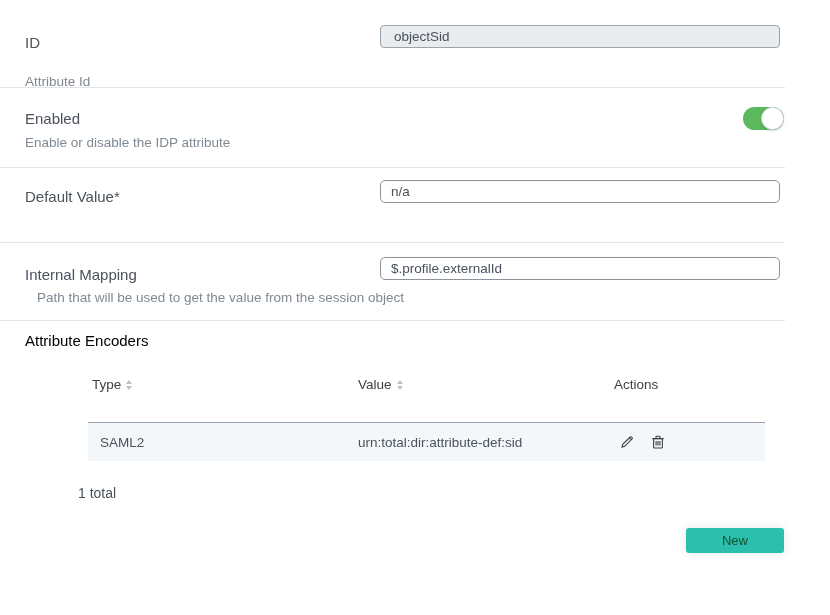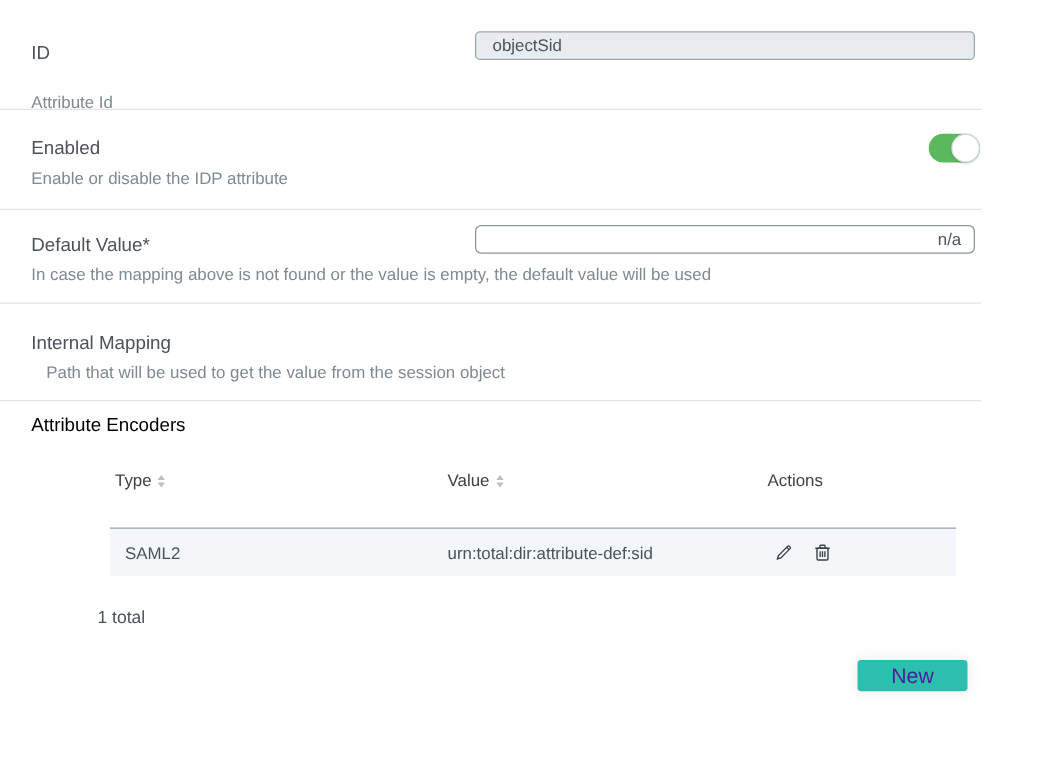--- a/index.html
+++ b/index.html
@@ -136,26 +136,26 @@
     position: absolute;
     left: 78px;
     top: 485px;
     font-size: 14px;
     color: #4a525b;
   }
   .new-button {
     position: absolute;
     left: 686px;
     top: 528px;
-    width: 88px;
+    width: 98px;
     height: 25px;
     background: #2cbfae;
-    color: #4c1d95;
+    color: #14532d;
     font-family: "Liberation Sans", "DejaVu Sans", sans-serif;
-    font-size: 17px;
+    font-size: 13px;
     border: none;
     border-radius: 3px;
     cursor: pointer;
     box-shadow: 0 0 10px rgba(120,130,140,0.18);
   }
 </style>
 </head>
 <body>
 
 <div class="page">
@@ -168,27 +168,27 @@
 
   <div class="field-label" style="top:110px;">Enabled</div>
   <div class="field-help" style="top:135px;">Enable or disable the IDP attribute</div>
   <div class="toggle">
     <div class="knob"></div>
   </div>
 
   <div class="divider" style="top:167px;"></div>
 
   <div class="field-label" style="top:188px;">Default Value*</div>
-  <div class="field-help" style="top:212px;">In case the mapping above is not found or the value is empty, the default value will be used</div>
-  <input class="text-input" style="top: 180px; text-align: right;" type="text" value="n/a">
+  <input class="text-input" style="top: 180px;" type="text" value="n/a">
 
   <div class="divider" style="top:242px;"></div>
 
   <div class="field-label" style="top:266px;">Internal Mapping</div>
   <div class="field-help" style="top:290px;margin-left:12px;">Path that will be used to get the value from the session object</div>
+  <input class="text-input" style="top: 257px;" type="text" value="$.profile.externalId">
 
   <div class="divider" style="top:320px;"></div>
 
   <div class="section-heading">Attribute Encoders</div>
 
   <div class="col-header" style="left:92px;">
     <span>Type</span>
     <span class="sort-icon">
         <i class="up"></i>
         <i class="down"></i>

